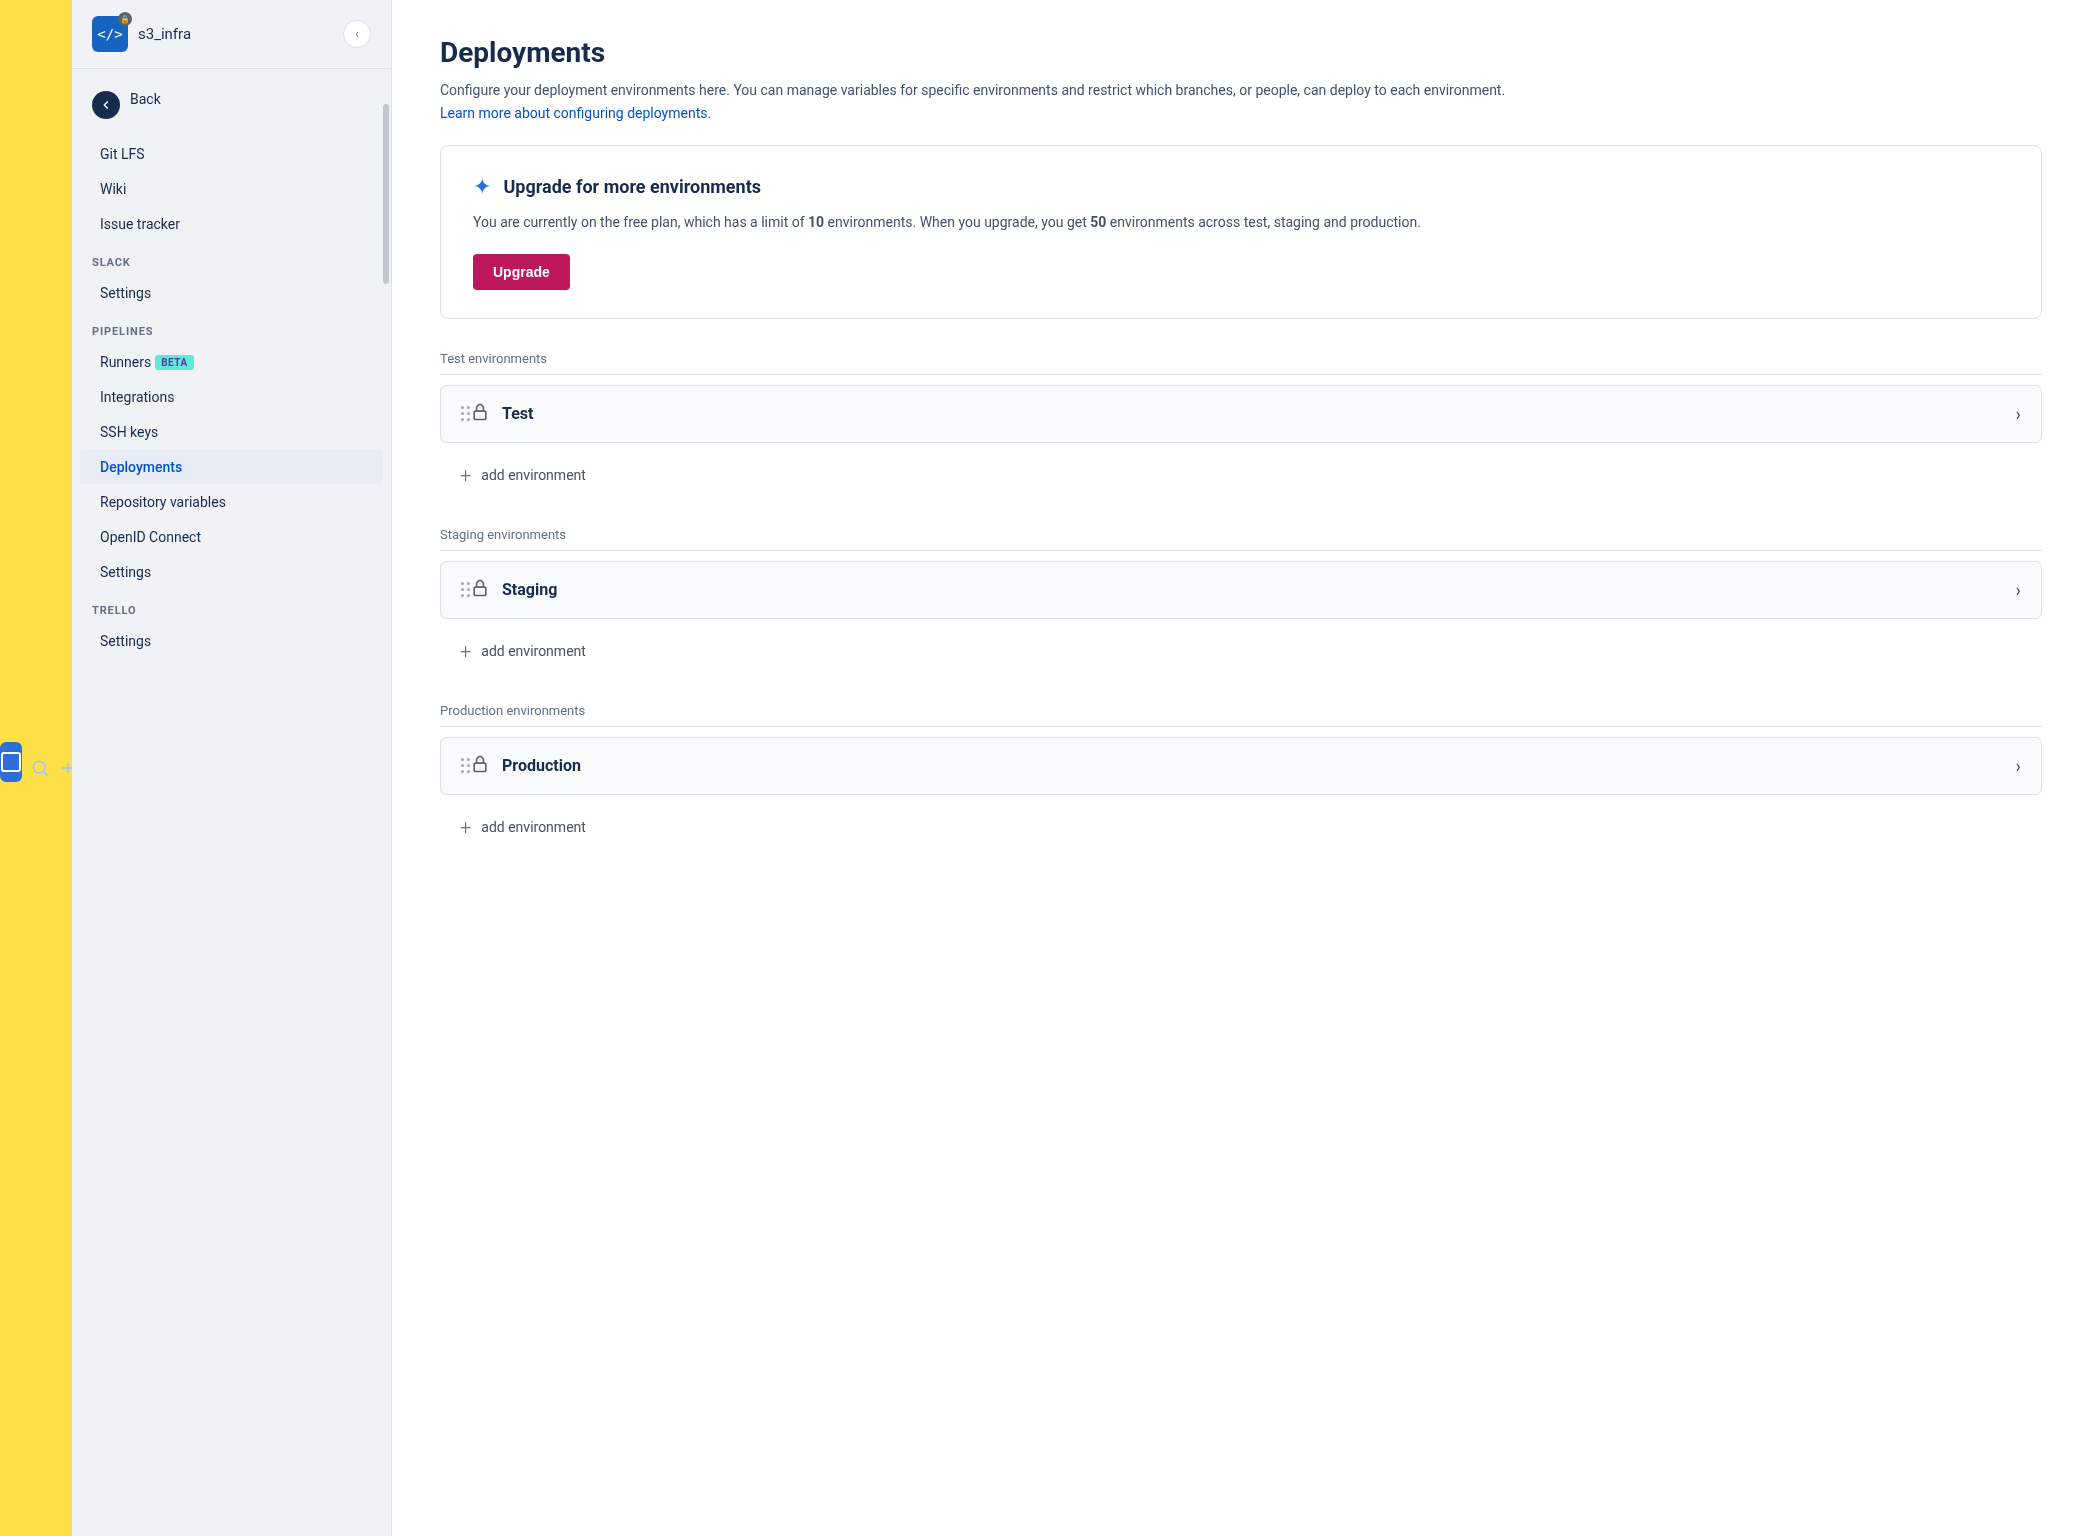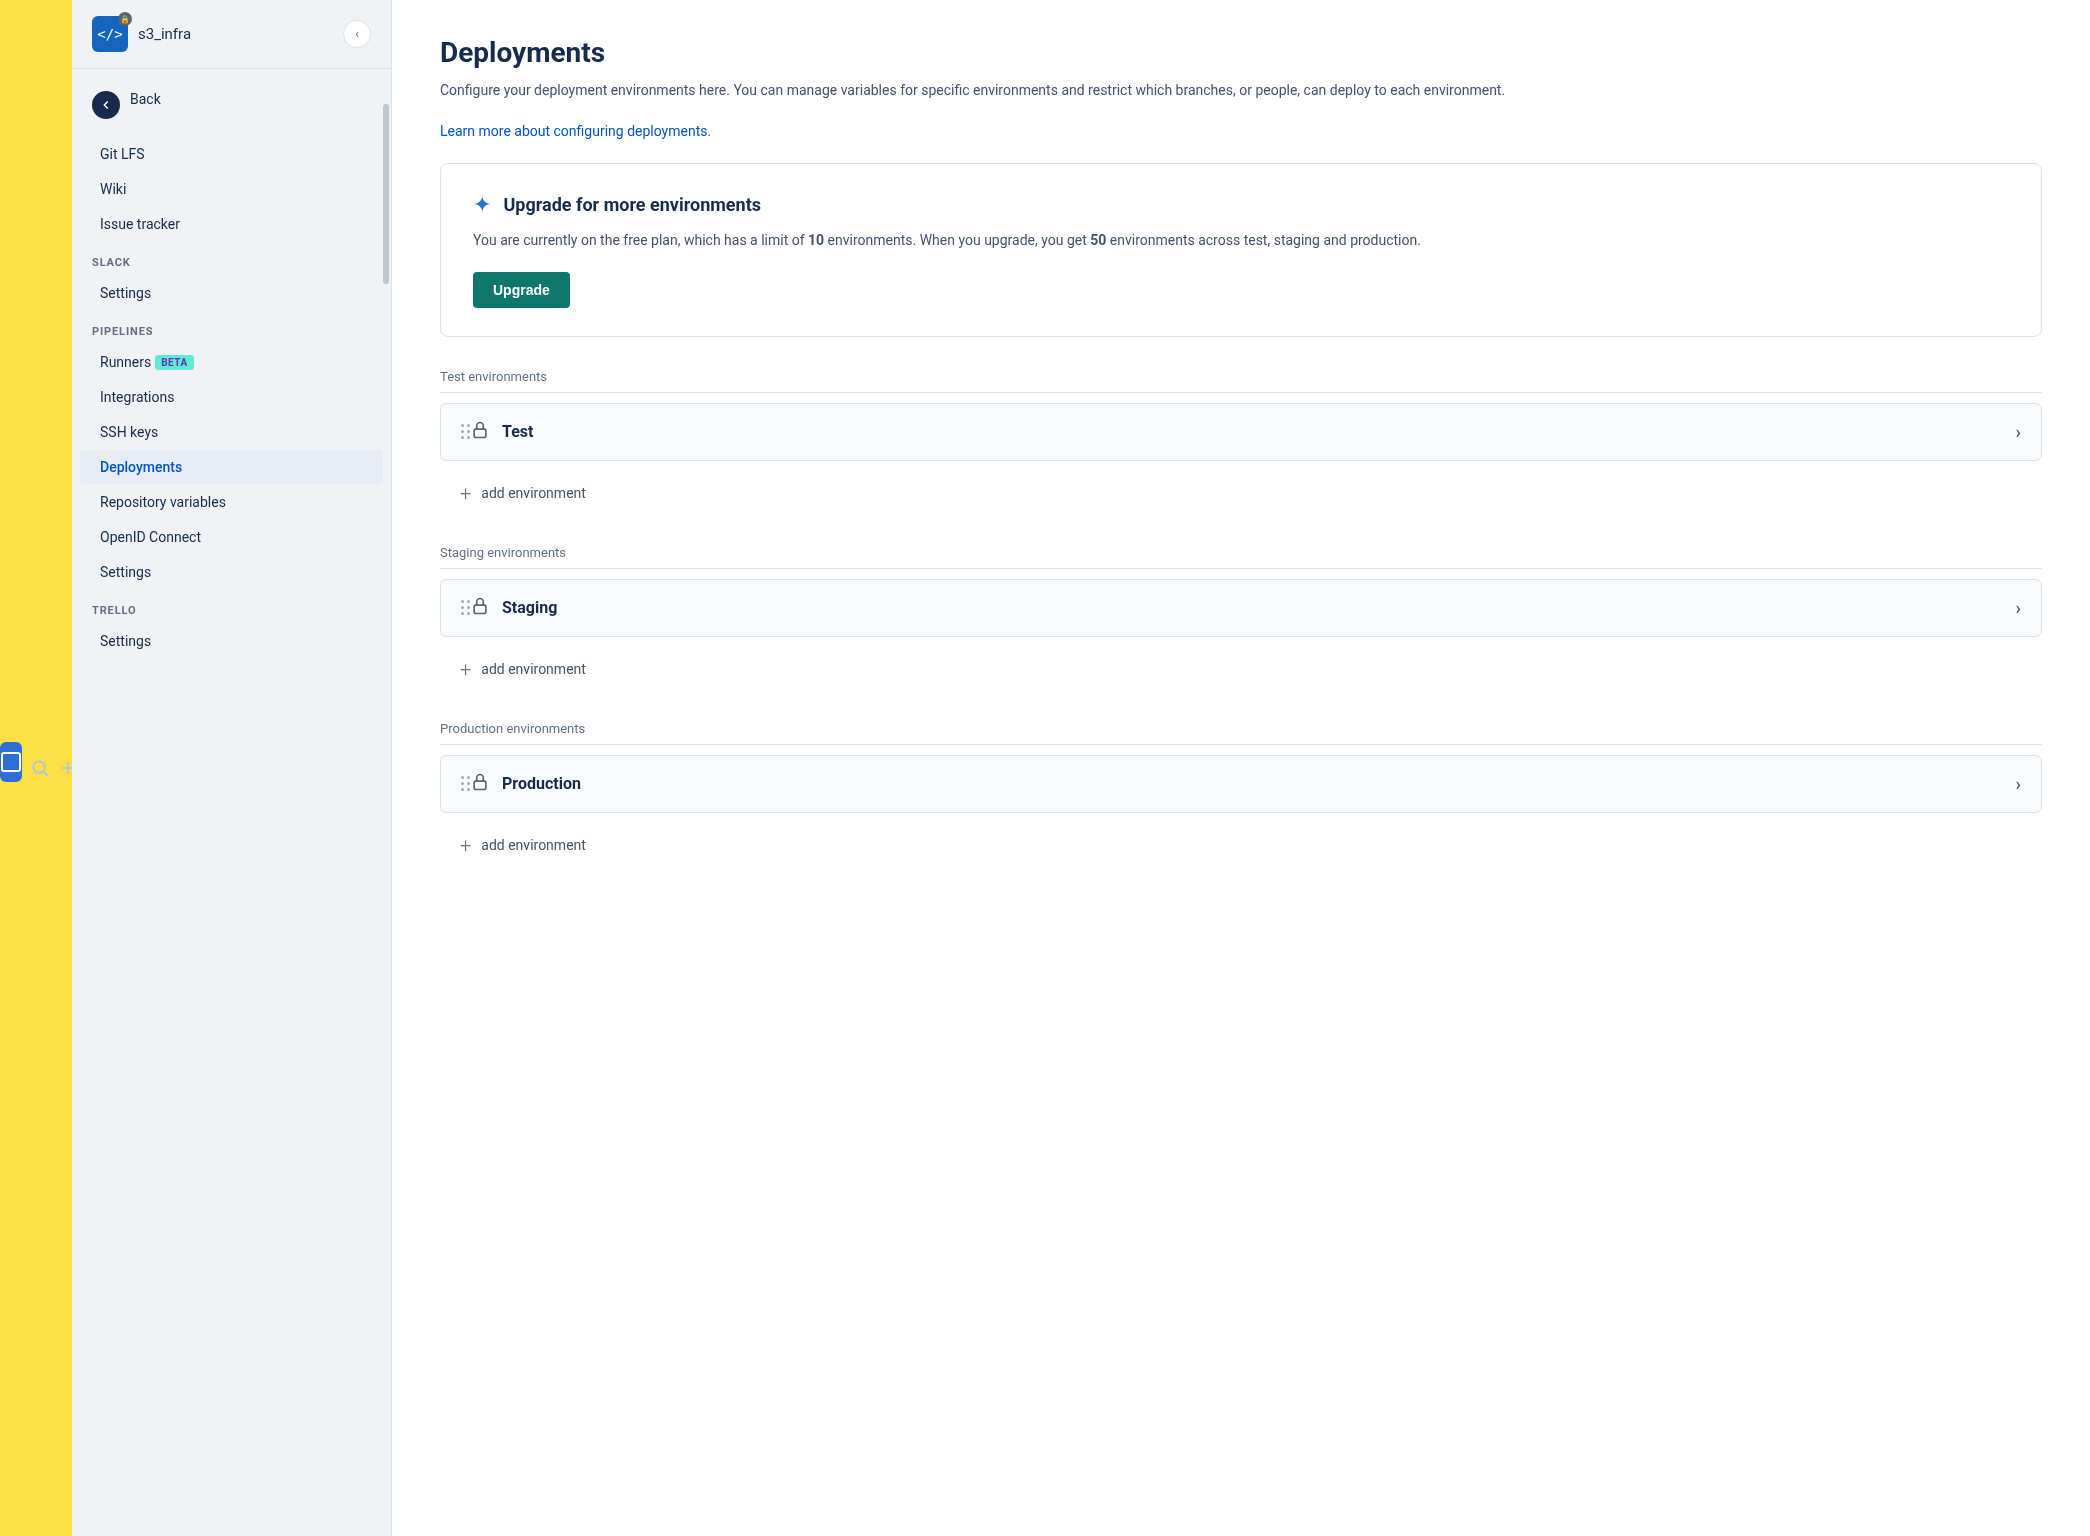--- a/index.html
+++ b/index.html
@@ -159,21 +159,21 @@
     .page-title {
       font-size: 28px;
       font-weight: 700;
       color: #172b4d;
       margin-bottom: 10px;
     }
     .page-desc {
       font-size: 14px;
       color: #42526e;
       line-height: 1.6;
-      margin-bottom: 22px;
+      margin-bottom: 4px;
     }
     .learn-link {
       font-size: 14px;
       color: #0052cc;
       text-decoration: none;
       margin-bottom: 24px;
       display: block;
     }
 
     
@@ -184,21 +184,21 @@
       margin-bottom: 32px;
     }
     .upgrade-header {
       display: flex; align-items: center; gap: 12px;
       margin-bottom: 12px;
     }
     .sparkle-icon { color: #2d6fd4; font-size: 22px; }
     .upgrade-title { font-size: 18px; font-weight: 700; color: #172b4d; }
     .upgrade-desc { font-size: 14px; color: #42526e; line-height: 1.6; margin-bottom: 20px; }
     .upgrade-btn {
-      background: #0f766e;
+      background: #be185d;
       color: white;
       border: none;
       border-radius: 4px;
       padding: 10px 20px;
       font-size: 14px;
       font-weight: 600;
       cursor: pointer;
     }
 
     

